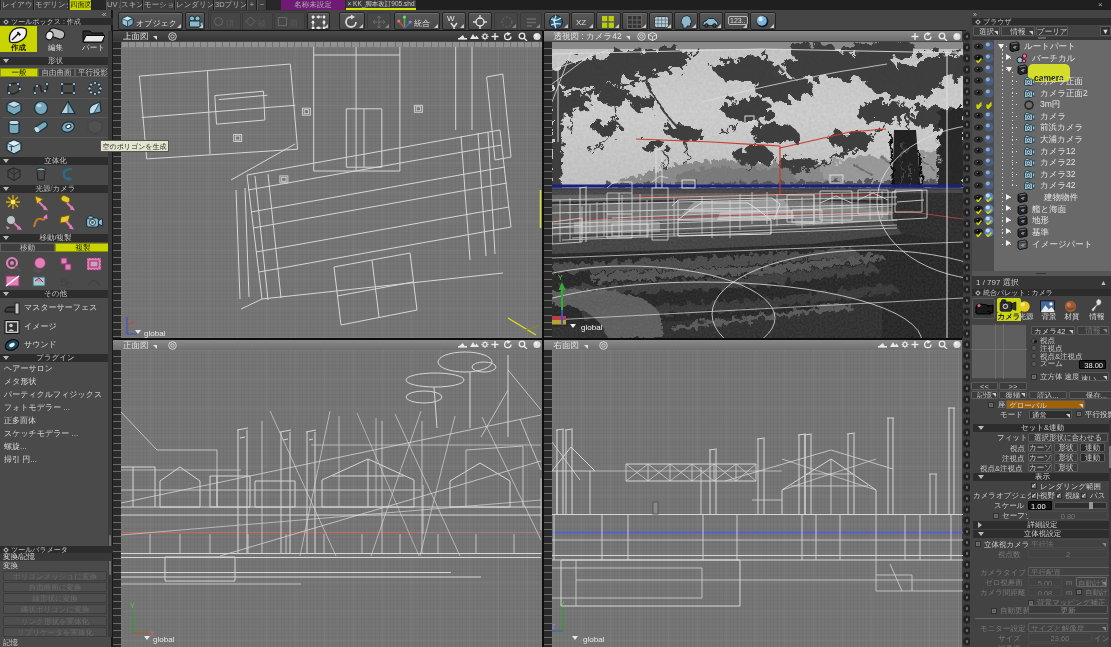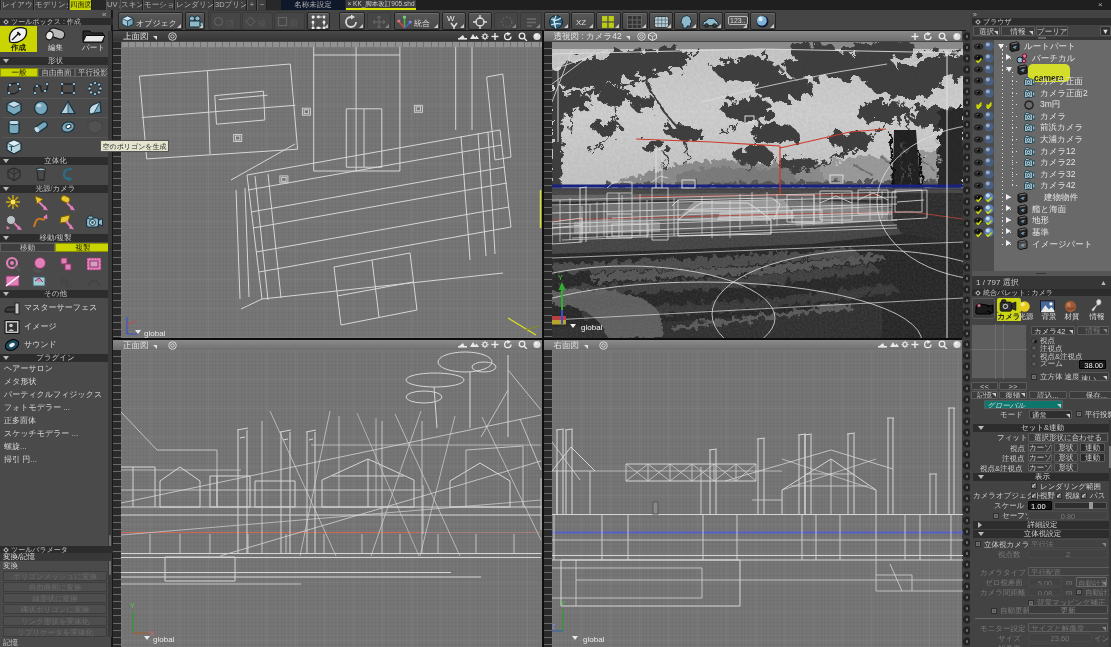--- a/index.html
+++ b/index.html
@@ -52,21 +52,21 @@
 <div class="tab" style="left:1px;width:33px;">レイアウト</div>
 <div class="tab" style="left:34px;width:35px;">モデリング</div>
 <div class="tab tabact" style="left:69px;width:23px;">四面図</div>
 <div class="tab" style="left:92px;width:28px;margin-left:14px;">UV 編集</div>
 <div class="tab" style="left:120px;width:23px;">スキン</div>
 <div class="tab" style="left:143px;width:32px;">モーション</div>
 <div class="tab" style="left:175px;width:39px;">レンダリング</div>
 <div class="tab" style="left:214px;width:33px;">3Dプリント</div>
 <div class="tab" style="left:247px;width:10px;">+</div>
 <div class="tab" style="left:257px;width:10px;">−</div>
-<div class="abs" style="left:281px;top:0;width:64px;height:10px;background:#0f172a;color:#b0b0b0;font-size:7.5px;line-height:10px;text-align:center;">名称未設定</div>
+<div class="abs" style="left:281px;top:0;width:64px;height:10px;background:#701a75;color:#b0b0b0;font-size:7.5px;line-height:10px;text-align:center;">名称未設定</div>
 <div class="abs" style="left:346px;top:0;width:70px;height:8px;background:#3b3b3b;color:#cfcfcf;font-size:6.5px;line-height:8px;text-align:center;white-space:nowrap;overflow:hidden;">× KK_脚本改訂905.shd</div>
 <div class="abs" style="left:346px;top:8px;width:70px;height:2px;background:#d8e400;"></div>
 <div class="abs" style="left:416px;top:0;width:695px;height:10px;background:#1f1f1f;"></div>
 <div class="abs" style="left:1098px;top:0px;width:10px;height:10px;color:#aaa;font-size:8px;line-height:10px;">×</div>
 <div id="toolbar"></div>
 <div class="tbtn corner" style="left:118px;width:65px;">
     <svg width="13" height="13" viewBox="0 0 13 13" style="position:absolute;left:2px;top:2px">
       <polygon points="6.5,1 12,3.5 12,9 6.5,12 1,9 1,3.5" fill="#9cc4d4" stroke="#1c3848" stroke-width="1"></polygon>
       <polygon points="6.5,1 12,3.5 6.5,6 1,3.5" fill="#cfe4ec" stroke="#1c3848" stroke-width="0.8"></polygon>
       <polygon points="6.5,6 12,3.5 12,9 6.5,12" fill="#79a8bc" stroke="#1c3848" stroke-width="0.8"></polygon>
@@ -1403,21 +1403,21 @@
 <div class="lab" style="left:1040px;top:373px;">立方体 速度:</div>
 <div class="fld" style="left:1078px;top:372px;width:31px;height:9px;padding:1.5px 2px;">速い<span style="position:absolute;right:1px;bottom:0;border-left:4px solid transparent;border-top:4px solid #ccc;"></span></div>
 <div class="hbtn" style="left:971px;top:382px;width:27px;height:7.5px;">&lt;&lt;</div>
 <div class="hbtn" style="left:999px;top:382px;width:28px;height:7.5px;">&gt;&gt;</div>
 <div class="hbtn" style="left:971px;top:390.5px;width:27px;height:8px;line-height:8px;">記憶<span style="position:absolute;right:1px;bottom:1px;border-left:4px solid transparent;border-top:4px solid #ccc;"></span></div>
 <div class="hbtn" style="left:999px;top:390.5px;width:28px;height:8px;line-height:8px;">復帰<span style="position:absolute;right:1px;bottom:1px;border-left:4px solid transparent;border-top:4px solid #ccc;"></span></div>
 <div class="hbtn" style="left:1029px;top:390.5px;width:38px;height:8px;line-height:8px;">読込...</div>
 <div class="hbtn" style="left:1069px;top:390.5px;width:55px;height:8px;line-height:8px;">保存...</div>
 <div class="cb" style="left:988px;top:401.5px;"></div>
 <div class="lab" style="left:998px;top:401px;">座標系連動</div>
-<div class="fld" style="left:984px;top:399.5px;width:79px;height:9px;padding:1.5px 2px;background:#0f766e;font-style:italic;">グローバル<span style="position:absolute;right:1px;bottom:0;border-left:4px solid transparent;border-top:4px solid #ccc;"></span></div>
+<div class="fld" style="left:1006px;top:399.5px;width:79px;height:9px;padding:1.5px 2px;background:#a16207;">グローバル<span style="position:absolute;right:1px;bottom:0;border-left:4px solid transparent;border-top:4px solid #ccc;"></span></div>
 <div class="lab" style="left:1000px;top:411px;font-family:Liberation Mono, monospace;">モード</div>
 <div class="fld" style="left:1029px;top:409.5px;width:43px;height:9px;padding:1.5px 2px;background:#2e2e2e;">通常<span style="position:absolute;right:1px;bottom:0;border-left:4px solid transparent;border-top:4px solid #ccc;"></span></div>
 <div class="cb" style="left:1076px;top:411px;"></div>
 <div class="lab" style="left:1085px;top:410.5px;">平行投影</div>
 <div class="rsec" style="left:973px;top:424px;"><i></i>セット&amp;連動</div>
 <div class="lab" style="left:997px;top:434px;">フィット</div>
 <div class="hbtn" style="left:1028px;top:432.5px;width:80px;height:9px;">選択形状に合わせる</div>
 <div class="lab" style="left:1010px;top:444.5px;">視点</div>
 <div class="hbtn" style="left:1028px;top:443.0px;width:24px;height:9px;">カーソ</div>
 <div class="hbtn" style="left:1054px;top:443.0px;width:24px;height:9px;">形状</div>

